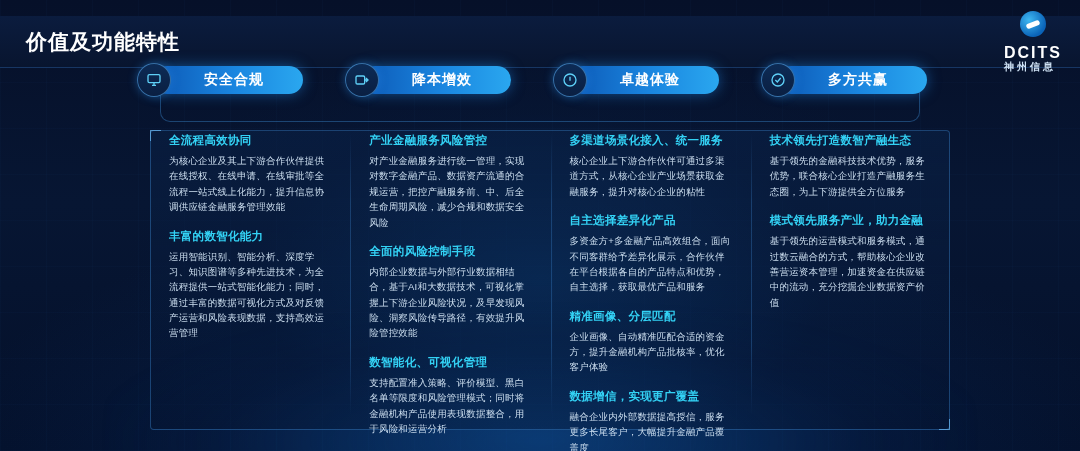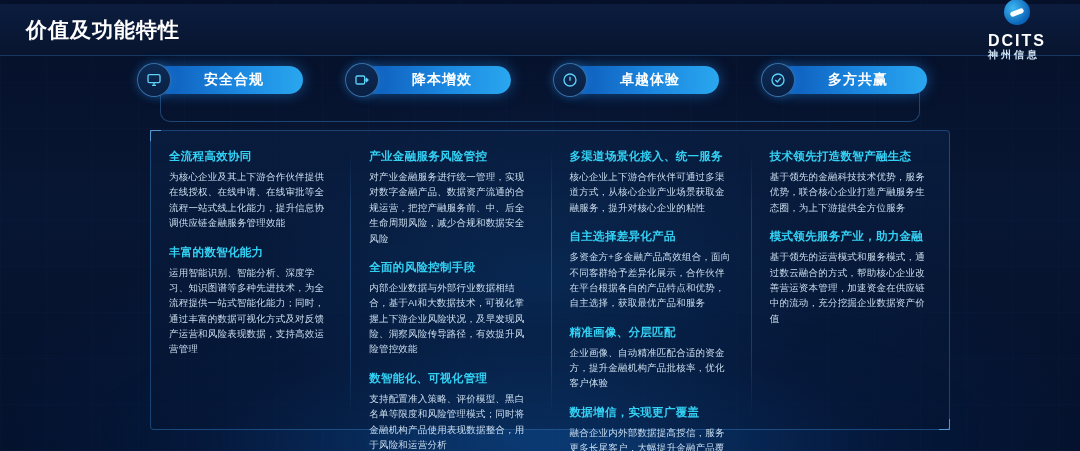--- a/index.html
+++ b/index.html
@@ -27,25 +27,25 @@
   }
   .glow-bottom {
     position: absolute; left: 50%; transform: translateX(-50%);
     bottom: -120px; width: 860px; height: 260px;
     background: radial-gradient(ellipse at center, rgba(20,110,200,0.38) 0%, rgba(8,40,90,0.12) 55%, rgba(0,0,0,0) 75%);
     filter: blur(6px);
   }
 
   
   .header {
-    position: absolute; top: 4px; left: 0; right: 0; height: 52px;
+    position: absolute; top: 16px; left: 0; right: 0; height: 52px;
     background: linear-gradient(180deg, #0b1c3e 0%, #08152f 100%);
     border-bottom: 1px solid rgba(70,150,230,0.22);
     display: flex; align-items: center; justify-content: space-between;
-    padding: 0 34px 0 26px;
+    padding: 0 18px 0 26px;
   }
   .page-title {
     color: #ffffff; font-size: 21px; font-weight: bold; letter-spacing: 1px;
   }
   .brand { display: flex; align-items: center; gap: 8px; flex-direction: column; }
   .brand-mark {
     width: 26px; height: 26px; border-radius: 50%;
     background: radial-gradient(circle at 35% 35%, #3fb8f2, #0a63b8 70%);
     position: relative; flex: none;
   }
@@ -95,21 +95,21 @@
   }
 
   
   .panel {
     position: absolute; left: 150px; top: 130px;
     width: 800px; height: 300px;
     border: 1px solid rgba(70,155,235,0.35);
     border-radius: 4px;
     background: linear-gradient(180deg, rgba(10,34,72,0.55), rgba(6,20,48,0.35));
     display: flex;
-    padding: 18px 16px 14px 18px;
+    padding: 2px 16px 14px 18px;
     gap: 18px;
   }
   .panel::before, .panel::after {
     content: ""; position: absolute; width: 10px; height: 10px;
     border: 1px solid rgba(110,190,250,0.7);
   }
   .panel::before { left: -1px; top: -1px; border-right: none; border-bottom: none; }
   .panel::after { right: -1px; bottom: -1px; border-left: none; border-top: none; }
 
   .col { flex: 1; display: flex; flex-direction: column; gap: 14px; }

